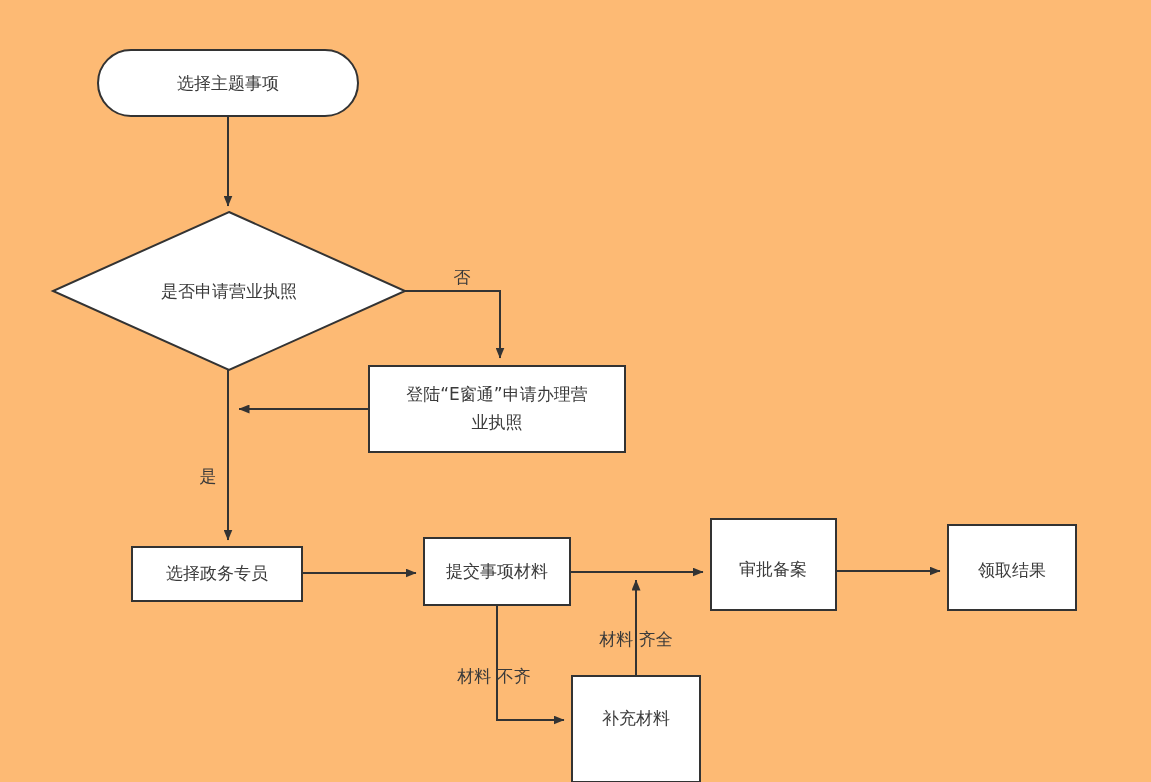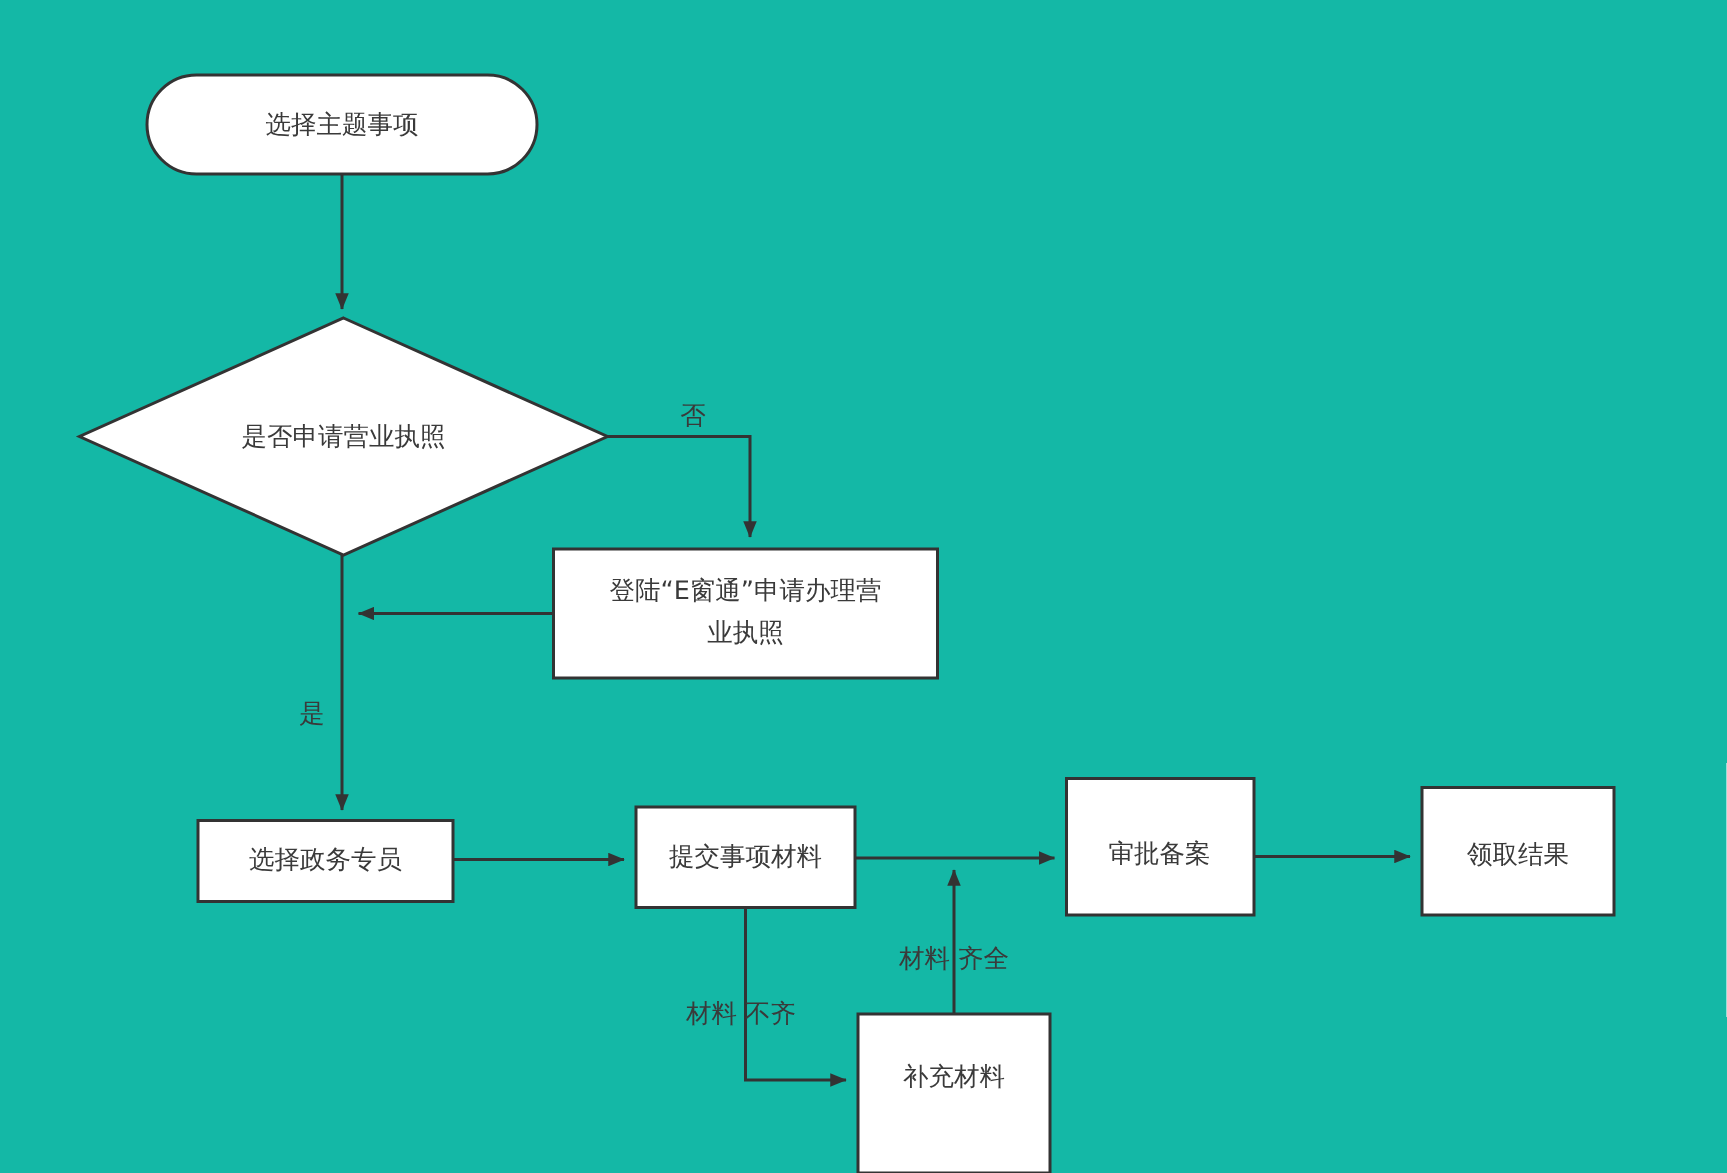--- a/index.html
+++ b/index.html
@@ -10,21 +10,21 @@
   body {
     width: 1151px;
     height: 782px;
     overflow: hidden;
     font-family: "DejaVu Sans", "Liberation Sans", sans-serif;
   }
   #flowchart-canvas {
     position: relative;
     width: 1151px;
     height: 782px;
-    background: #14b8a6;
+    background: #fdba74;
   }
   svg.flow-svg {
     position: absolute;
     left: 0;
     top: 0;
     width: 1151px;
     height: 782px;
   }
   .node-shape {
     fill: #ffffff;

